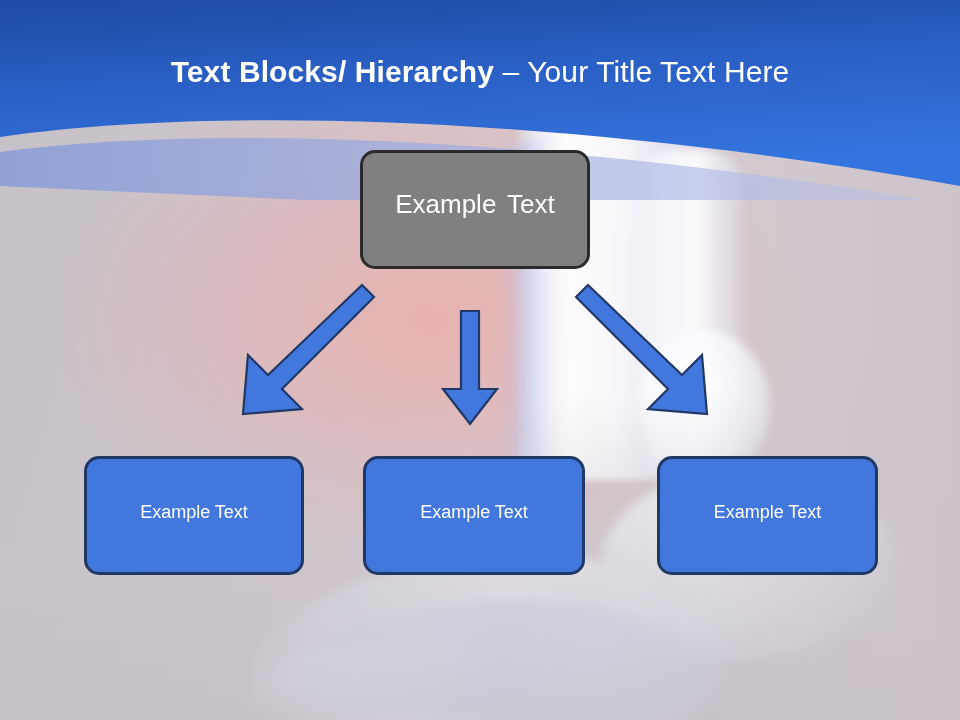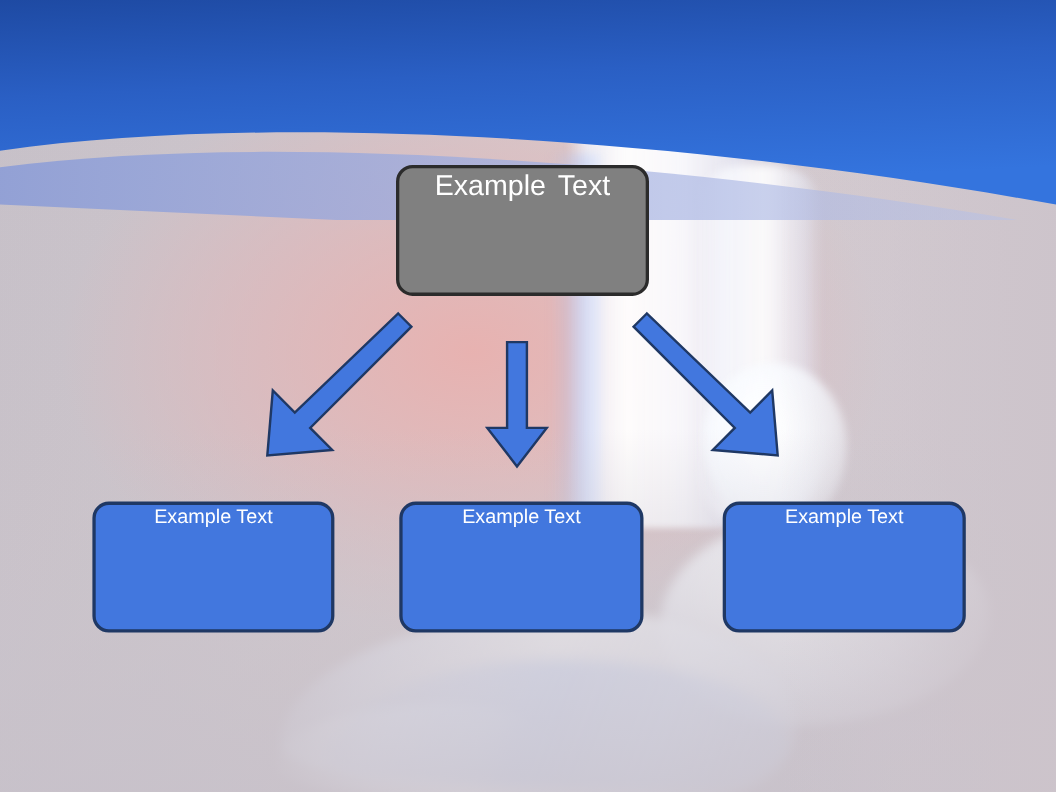--- a/index.html
+++ b/index.html
@@ -165,20 +165,21 @@
     white-space: nowrap;
   }
   .slide-title .t-bold { font-weight: bold; }
   .slide-title .t-reg  { font-weight: normal; }
 
   
   .node {
     position: absolute;
     box-sizing: border-box;
     display: flex;
+    align-items: center;
     justify-content: center;
     color: #ffffff;
     text-align: center;
   }
   .node-top {
     left: 360px;
     top: 150px;
     width: 230px;
     height: 119px;
     background: #808080;
@@ -242,20 +243,23 @@
           <stop offset="100%" stop-color="#b6c2ea" stop-opacity="0.45"></stop>
         </linearGradient>
       </defs>
 
       <path d="M0,152 C 260,118 640,150 960,206 L960,230 L0,186 Z" fill="url(#accentGrad)"></path>
 
       <path d="M0,0 L960,0 L960,186 C 640,128 260,100 0,137 Z" fill="url(#hdrGrad)"></path>
     </svg>
   </div>
 
+  <div class="slide-title">
+    <span class="t-bold">Text Blocks/ Hierarchy</span><span class="t-reg"> – </span><span class="t-reg">Your Title Text Here</span>
+  </div>
 
   <svg class="arrows" viewBox="0 0 960 720" xmlns="http://www.w3.org/2000/svg">
 
     <polygon fill="#4277de" stroke="#1f3864" stroke-width="2.2" stroke-linejoin="miter" points="362,285 374,297 282,389 302,409 243,414 248,355 268,375"></polygon>
 
     <polygon fill="#4277de" stroke="#1f3864" stroke-width="2.2" stroke-linejoin="miter" points="461,311 479,311 479,389 497,389 470,424 443,389 461,389"></polygon>
 
     <polygon fill="#4277de" stroke="#1f3864" stroke-width="2.2" stroke-linejoin="miter" points="588,285 576,297 668,389 648,409 707,414 702,355 682,375"></polygon>
   </svg>
 

